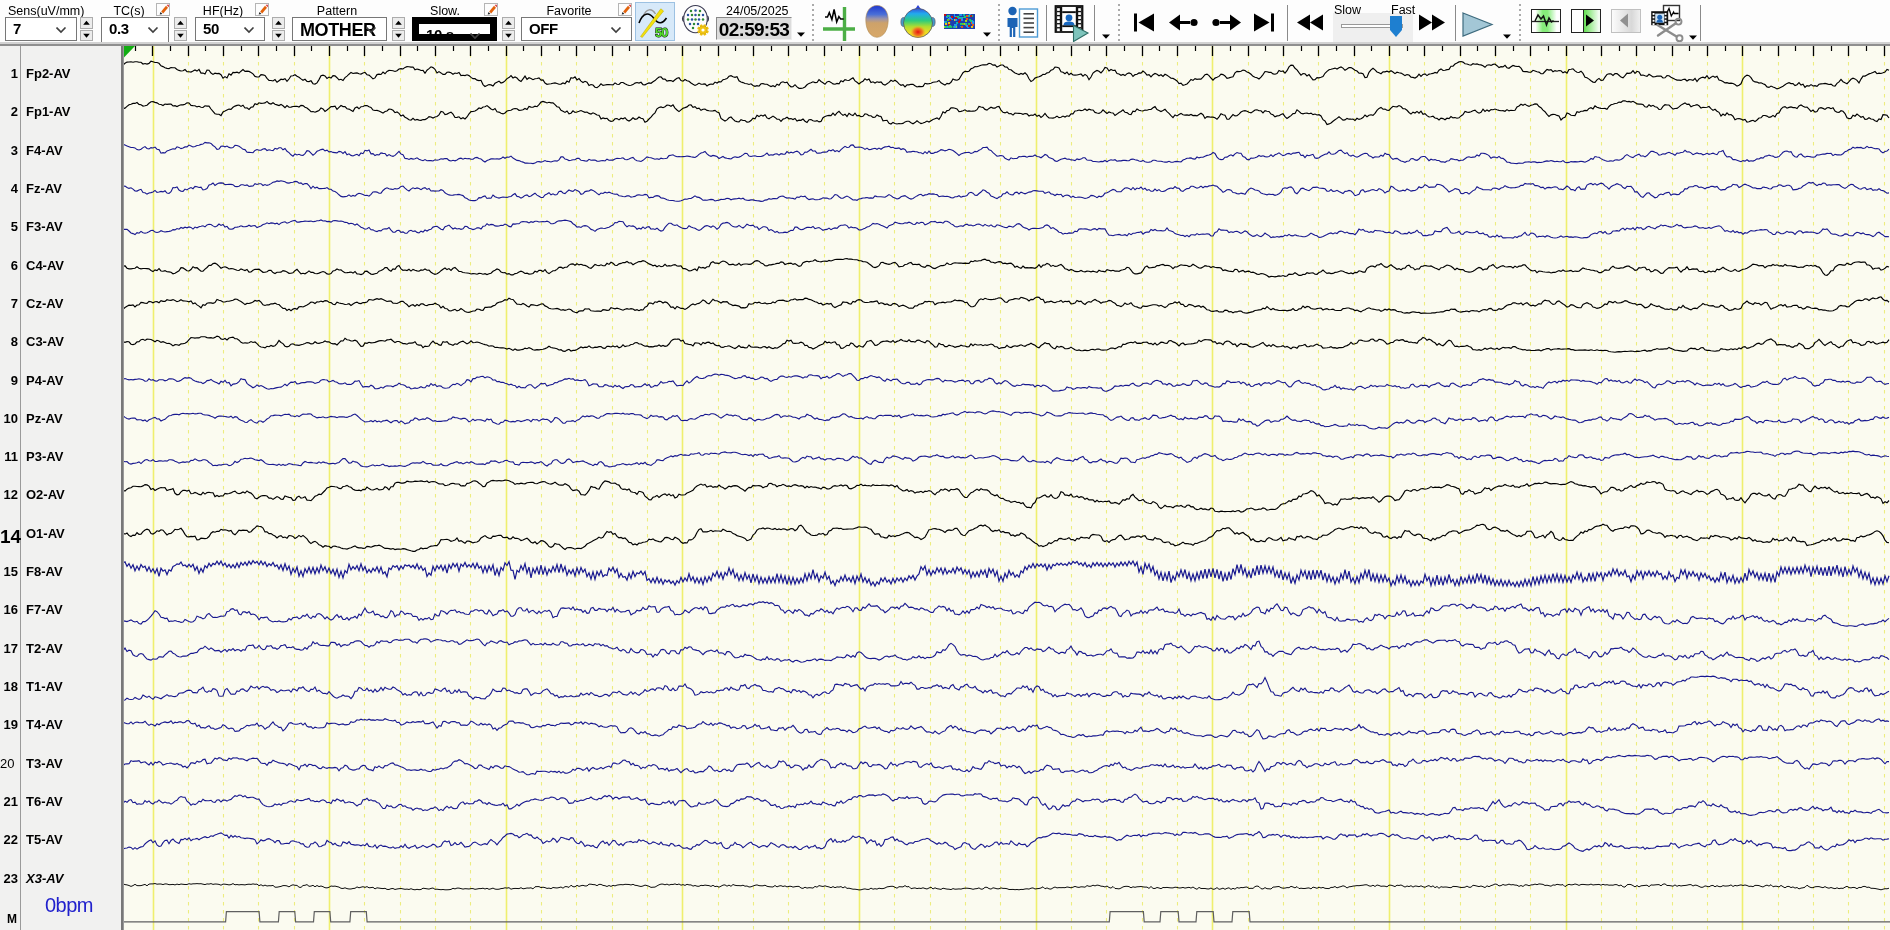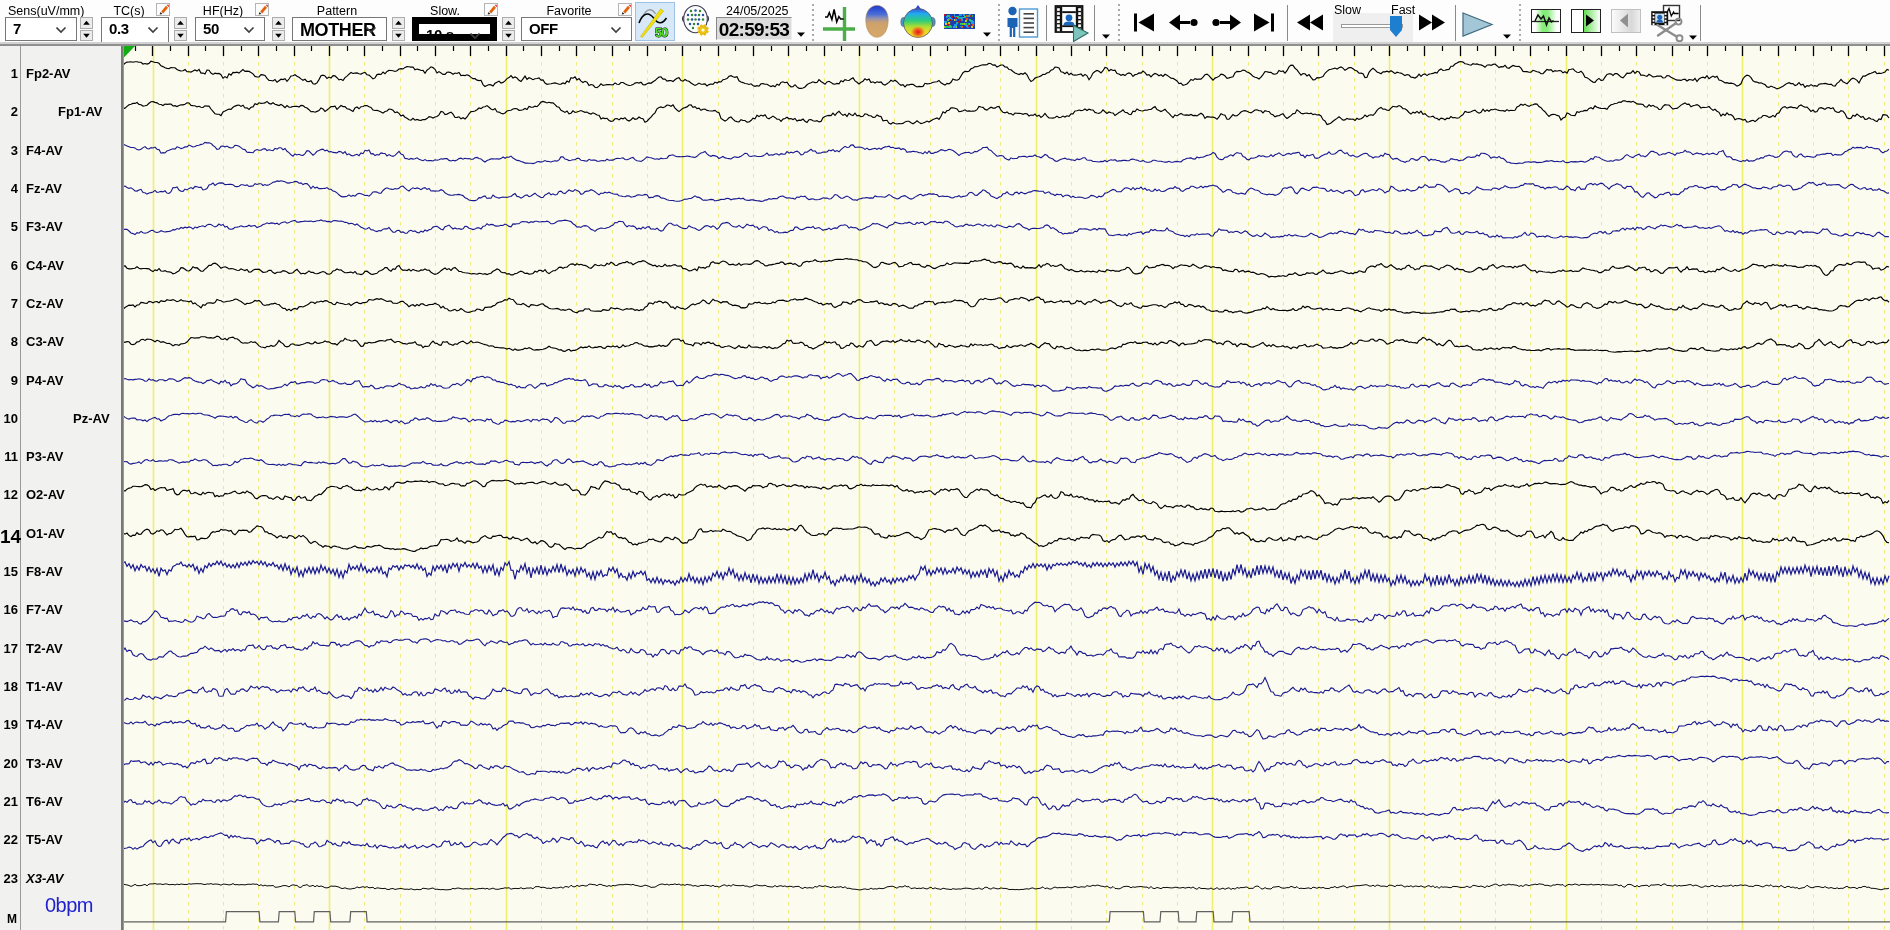--- a/index.html
+++ b/index.html
@@ -430,54 +430,54 @@
     <div style="position:absolute;left:1700px;top:5px;width:1px;height:36px;background:#8a8a8a"></div>
   </div>
 <div style="position:absolute;left:0;top:41.5px;width:1890px;height:2.5px;background:#d2d2d2"></div>
 <div style="position:absolute;left:0;top:44px;width:1890px;height:1.5px;background:#8f8f8f"></div>
 <div style="position:absolute;left:0;top:45.5px;width:123px;height:884.5px;background:#f1f1f0">
 <div style="position:absolute;left:20px;top:0;width:1px;height:100%;background:#9a9a9a"></div>
 <div style="position:absolute;right:0;top:0;width:2px;height:100%;background:#787878"></div>
 <div style="position:absolute;top:20px;left:0;width:18px;text-align:right;font-weight:bold;font-size:13px">1</div>
     <div style="position:absolute;top:20px;left:26px;font-weight:bold;font-size:13px;">Fp2-AV</div>
     <div style="position:absolute;top:58px;left:0;width:18px;text-align:right;font-weight:bold;font-size:13px">2</div>
-    <div style="position:absolute;top:58px;left:26px;font-weight:bold;font-size:13px;margin-left:32px;">Fp1-AV</div>
+    <div style="position:absolute;top:58px;left:26px;font-weight:bold;font-size:13px;">Fp1-AV</div>
     <div style="position:absolute;top:97px;left:0;width:18px;text-align:right;font-weight:bold;font-size:13px">3</div>
     <div style="position:absolute;top:97px;left:26px;font-weight:bold;font-size:13px;">F4-AV</div>
     <div style="position:absolute;top:135px;left:0;width:18px;text-align:right;font-weight:bold;font-size:13px">4</div>
     <div style="position:absolute;top:135px;left:26px;font-weight:bold;font-size:13px;">Fz-AV</div>
     <div style="position:absolute;top:173px;left:0;width:18px;text-align:right;font-weight:bold;font-size:13px">5</div>
     <div style="position:absolute;top:173px;left:26px;font-weight:bold;font-size:13px;">F3-AV</div>
     <div style="position:absolute;top:212px;left:0;width:18px;text-align:right;font-weight:bold;font-size:13px">6</div>
     <div style="position:absolute;top:212px;left:26px;font-weight:bold;font-size:13px;">C4-AV</div>
     <div style="position:absolute;top:250px;left:0;width:18px;text-align:right;font-weight:bold;font-size:13px">7</div>
     <div style="position:absolute;top:250px;left:26px;font-weight:bold;font-size:13px;">Cz-AV</div>
     <div style="position:absolute;top:288px;left:0;width:18px;text-align:right;font-weight:bold;font-size:13px">8</div>
     <div style="position:absolute;top:288px;left:26px;font-weight:bold;font-size:13px;">C3-AV</div>
     <div style="position:absolute;top:327px;left:0;width:18px;text-align:right;font-weight:bold;font-size:13px">9</div>
     <div style="position:absolute;top:327px;left:26px;font-weight:bold;font-size:13px;">P4-AV</div>
     <div style="position:absolute;top:365px;left:0;width:18px;text-align:right;font-weight:bold;font-size:13px">10</div>
-    <div style="position:absolute;top:365px;left:26px;font-weight:bold;font-size:13px;margin-left:47px;">Pz-AV</div>
+    <div style="position:absolute;top:365px;left:26px;font-weight:bold;font-size:13px;">Pz-AV</div>
     <div style="position:absolute;top:403px;left:0;width:18px;text-align:right;font-weight:bold;font-size:13px">11</div>
     <div style="position:absolute;top:403px;left:26px;font-weight:bold;font-size:13px;">P3-AV</div>
     <div style="position:absolute;top:441px;left:0;width:18px;text-align:right;font-weight:bold;font-size:13px">12</div>
     <div style="position:absolute;top:441px;left:26px;font-weight:bold;font-size:13px;">O2-AV</div>
     <div style="position:absolute;top:480px;left:0;width:18px;text-align:center;font-weight:bold;font-size:19px">14</div>
     <div style="position:absolute;top:480px;left:26px;font-weight:bold;font-size:13px;">O1-AV</div>
     <div style="position:absolute;top:518px;left:0;width:18px;text-align:right;font-weight:bold;font-size:13px">15</div>
     <div style="position:absolute;top:518px;left:26px;font-weight:bold;font-size:13px;">F8-AV</div>
     <div style="position:absolute;top:556px;left:0;width:18px;text-align:right;font-weight:bold;font-size:13px">16</div>
     <div style="position:absolute;top:556px;left:26px;font-weight:bold;font-size:13px;">F7-AV</div>
     <div style="position:absolute;top:595px;left:0;width:18px;text-align:right;font-weight:bold;font-size:13px">17</div>
     <div style="position:absolute;top:595px;left:26px;font-weight:bold;font-size:13px;">T2-AV</div>
     <div style="position:absolute;top:633px;left:0;width:18px;text-align:right;font-weight:bold;font-size:13px">18</div>
     <div style="position:absolute;top:633px;left:26px;font-weight:bold;font-size:13px;">T1-AV</div>
     <div style="position:absolute;top:671px;left:0;width:18px;text-align:right;font-weight:bold;font-size:13px">19</div>
     <div style="position:absolute;top:671px;left:26px;font-weight:bold;font-size:13px;">T4-AV</div>
-    <div style="position:absolute;top:710px;left:0;width:18px;text-align:right;font-weight:bold;font-size:13px">20</div>
+    <div style="position:absolute;top:710px;left:0;width:18px;text-align:left;font-weight:normal;font-size:13px">20</div>
     <div style="position:absolute;top:710px;left:26px;font-weight:bold;font-size:13px;">T3-AV</div>
     <div style="position:absolute;top:748px;left:0;width:18px;text-align:right;font-weight:bold;font-size:13px">21</div>
     <div style="position:absolute;top:748px;left:26px;font-weight:bold;font-size:13px;">T6-AV</div>
     <div style="position:absolute;top:786px;left:0;width:18px;text-align:right;font-weight:bold;font-size:13px">22</div>
     <div style="position:absolute;top:786px;left:26px;font-weight:bold;font-size:13px;">T5-AV</div>
     <div style="position:absolute;top:825px;left:0;width:18px;text-align:right;font-weight:bold;font-size:13px">23</div>
     <div style="position:absolute;top:825px;left:26px;font-weight:bold;font-size:13px;font-style:italic;text-align:right;">X3-AV</div>
     <div style="position:absolute;top:866px;left:7px;font-weight:bold;font-size:12px">M</div>
     <div style="position:absolute;top:848px;left:45px;font-size:20px;letter-spacing:-0.5px;color:#2121cd">0bpm</div>
 </div>

